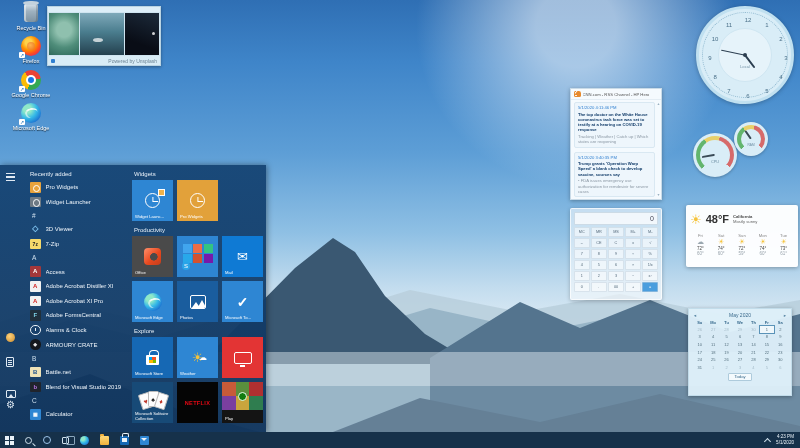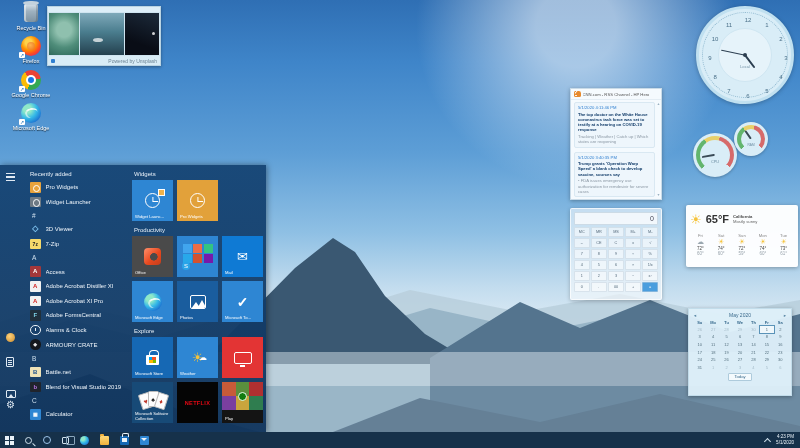--- a/index.html
+++ b/index.html
@@ -381,21 +381,21 @@
         <div class="calc-btn">.</div>
         <div class="calc-btn">00</div>
         <div class="calc-btn">+</div>
         <div class="calc-btn eq">=</div>
       </div>
   </div>
 
   <div id="weather-widget">
     <div class="w-now">
       <span class="w-sun">☀</span>
-      <span class="w-temp">65°F</span>
+      <span class="w-temp">48°F</span>
       <span class="w-meta">
         <span class="loc">California</span><br>
         <span>Mostly sunny</span>
       </span>
     </div>
     <div class="w-row">
         <div class="w-col">
           <div class="w-day">Fri</div>
           <div class="w-ic cloud">☁</div>
           <div class="w-hi">72°</div>

